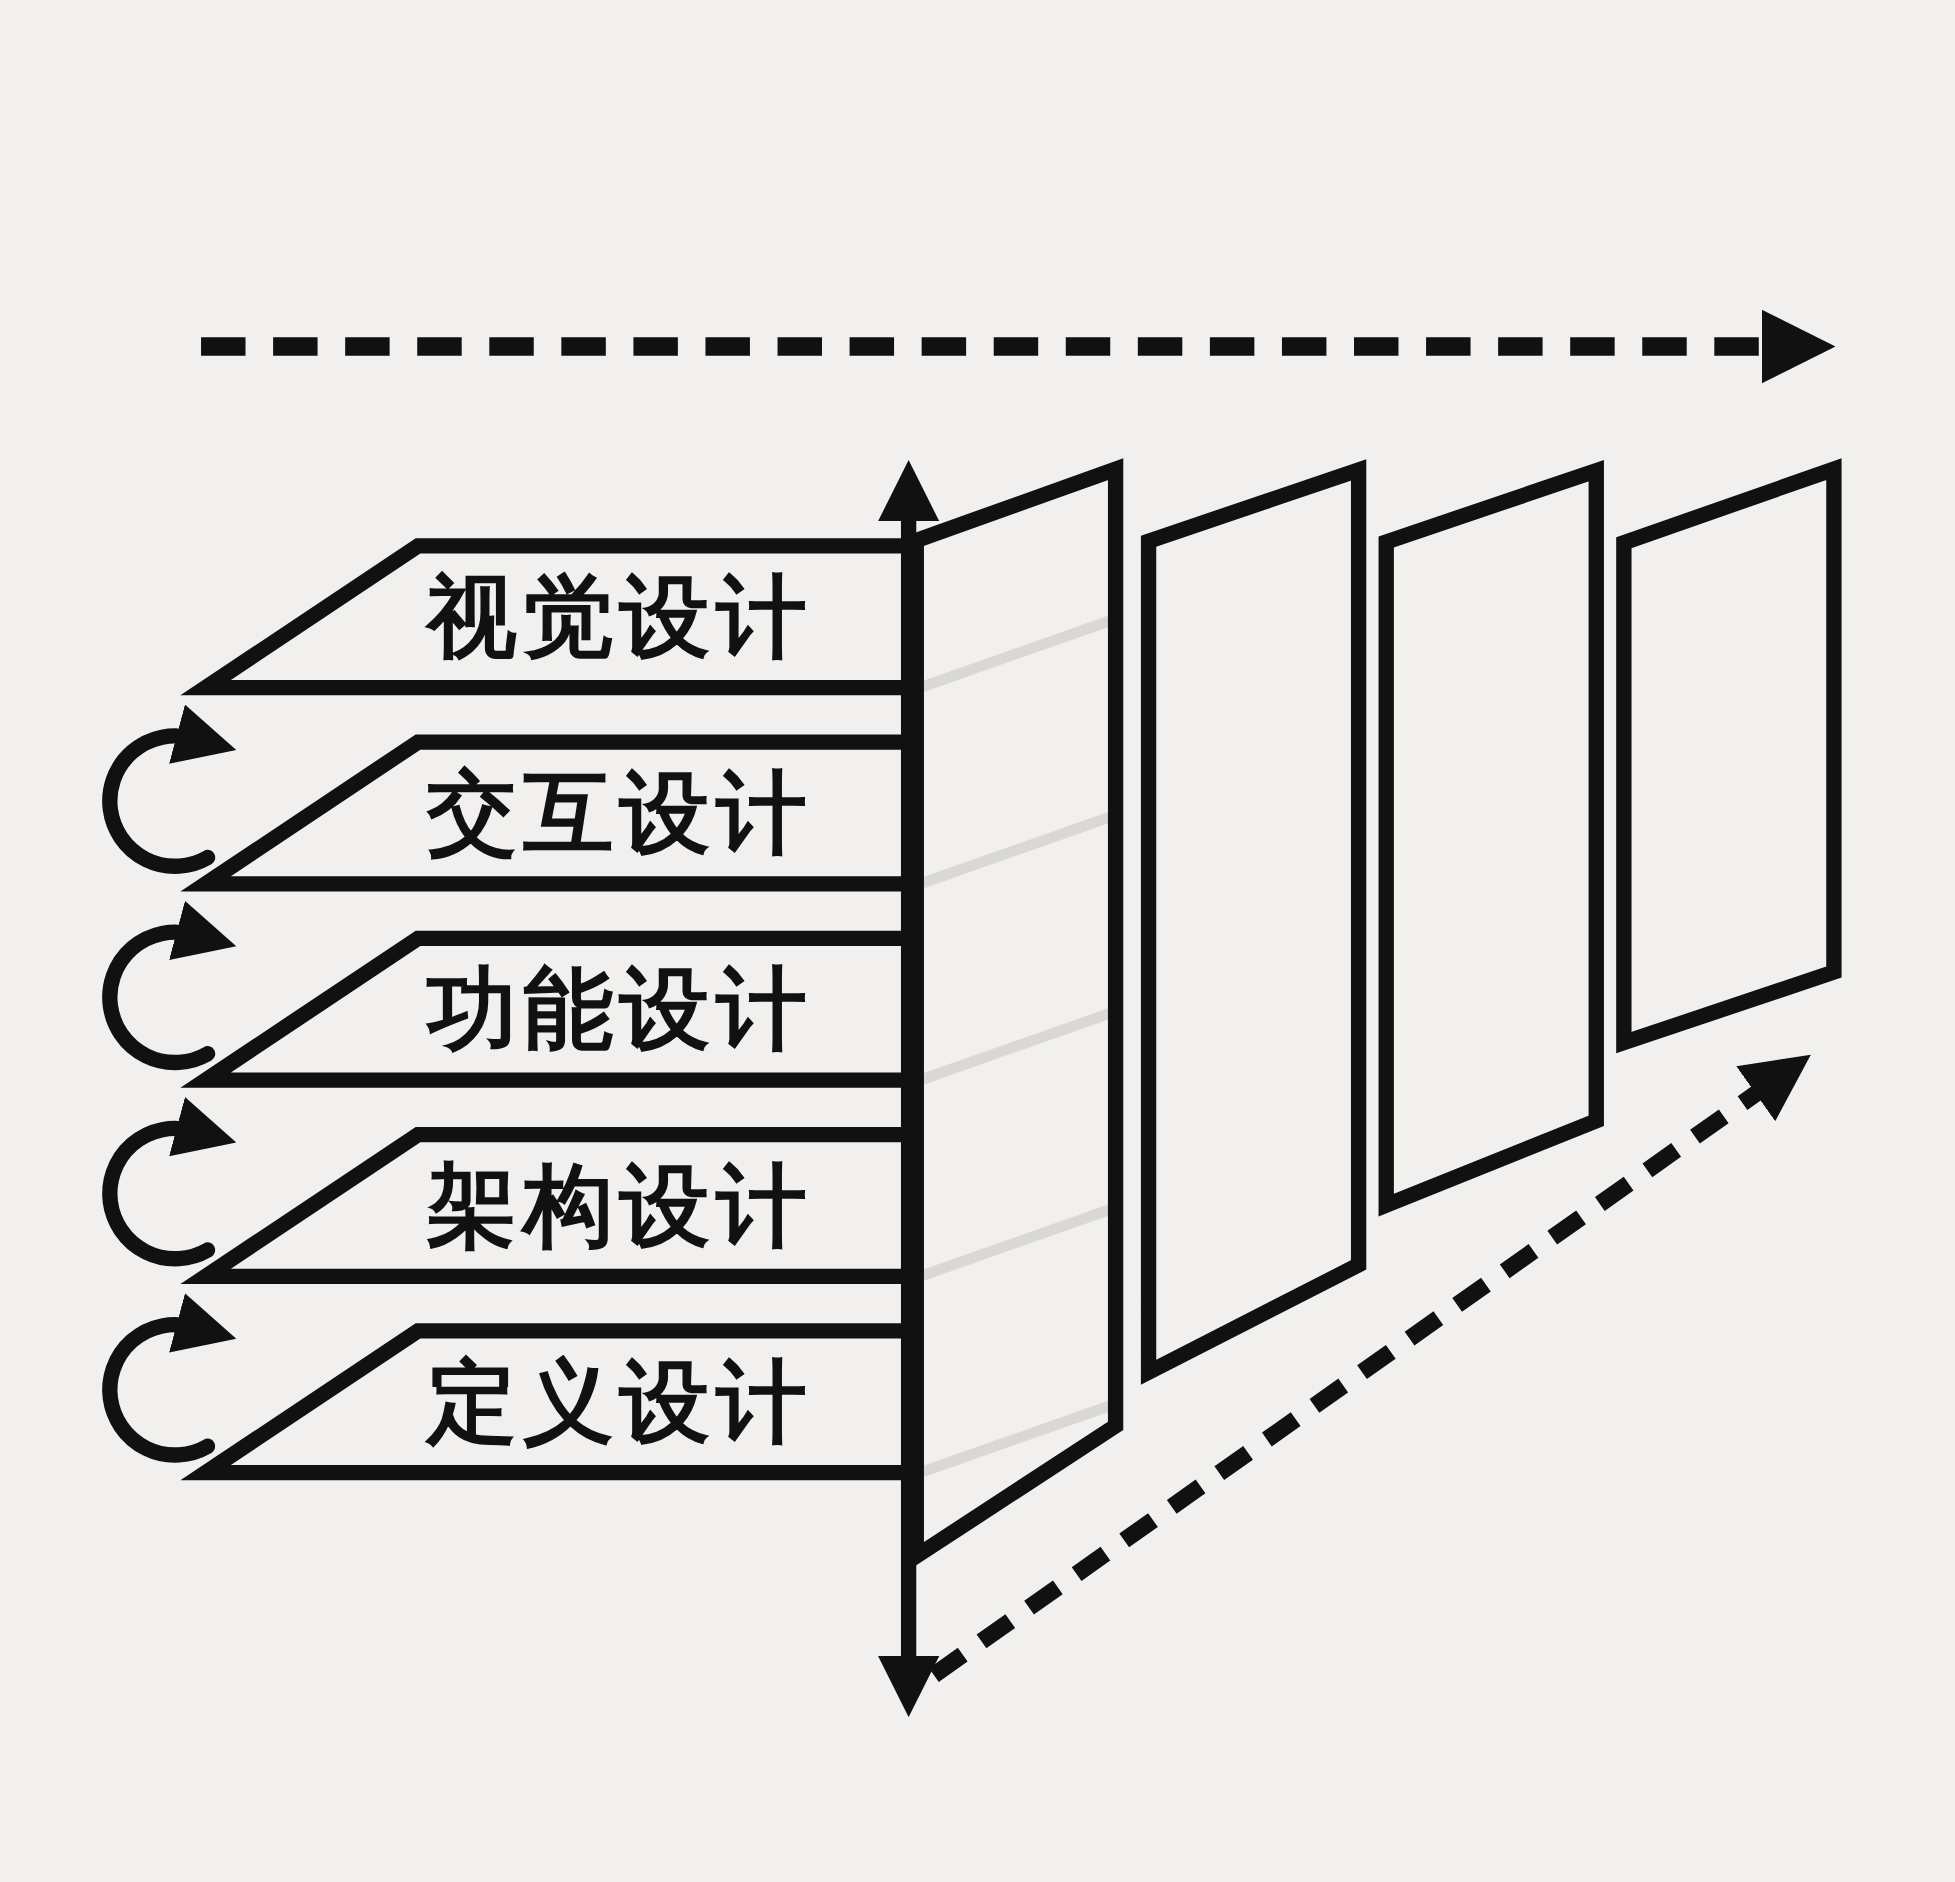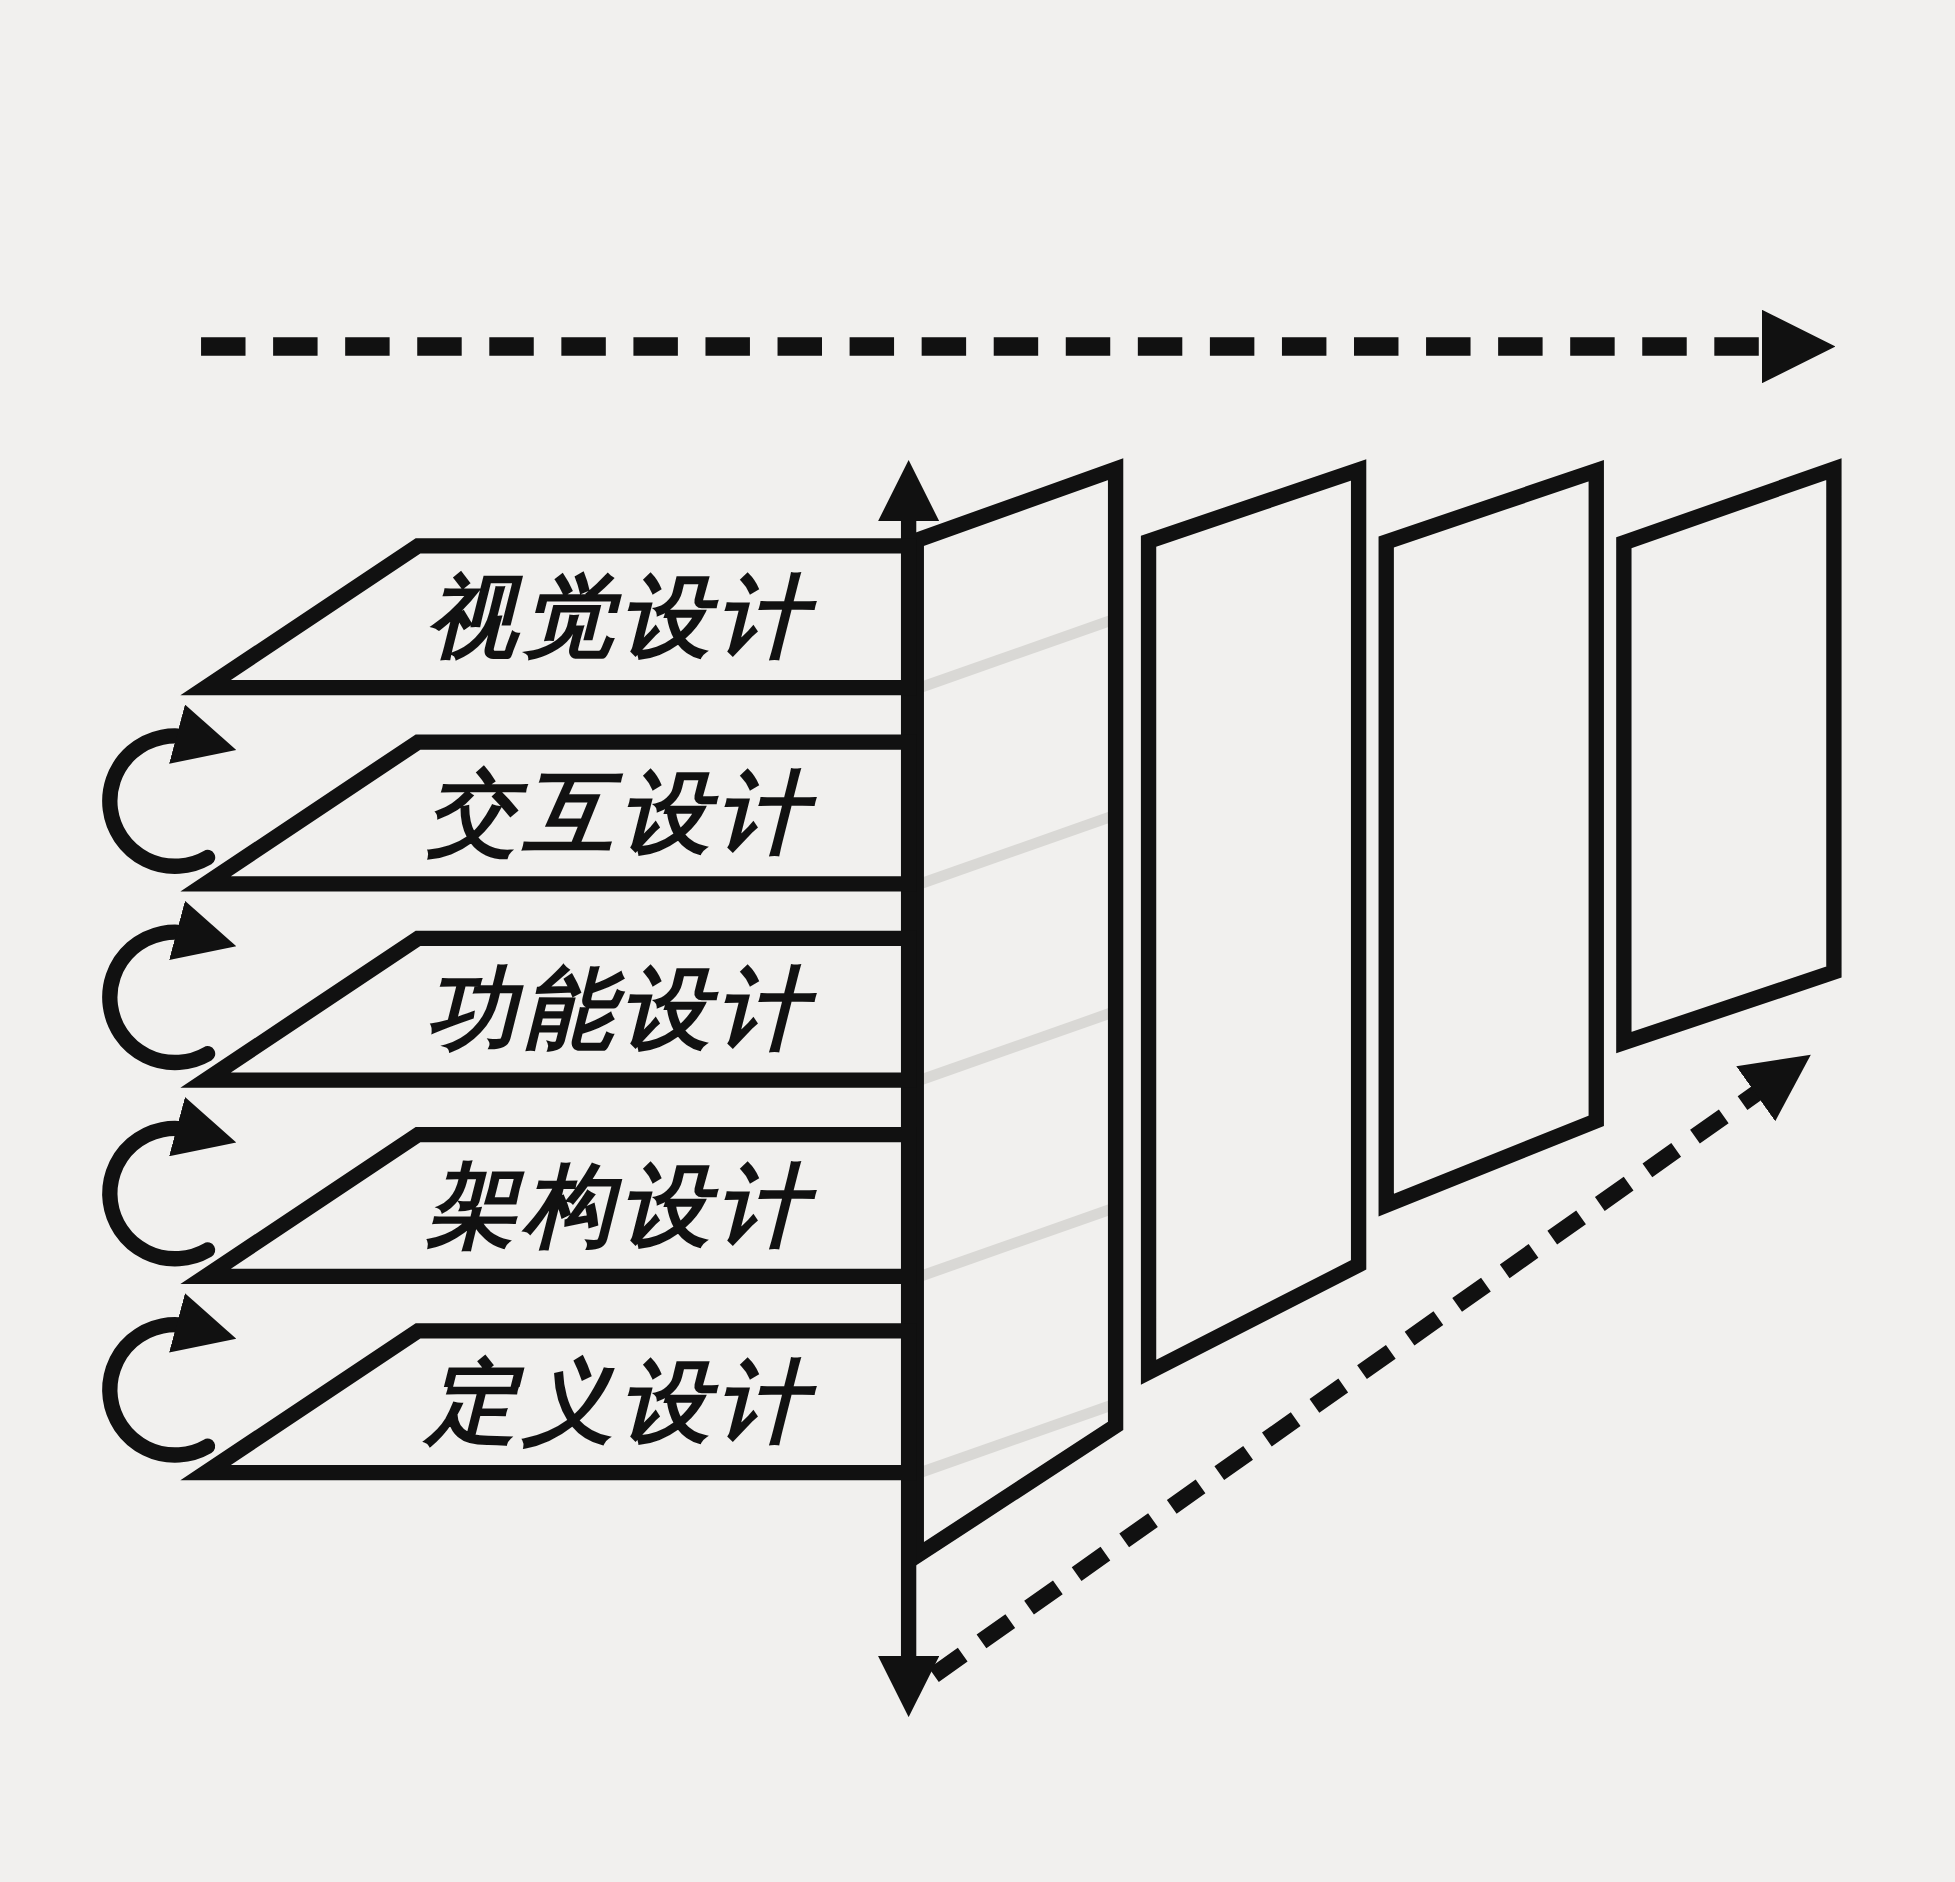--- a/index.html
+++ b/index.html
@@ -1,21 +1,21 @@
 <!DOCTYPE html>
 <html style="--background: #f1f0ee; --ink: #111111; --depth-line: #d9d8d5;font-size:12.3px"><head>
 <meta charset="utf-8">
 <style>
   :root{
     --background:#f1f0ee;
     --ink:#111111;
     --depth-line:#d9d8d5;
   }
   html,body{margin:0;padding:0;background:var(--background);}
-  .canvas{width:1956px;height:1882px;background:var(--background);position:relative;overflow:hidden;font-style:italic;}
+  .canvas{width:1956px;height:1882px;background:var(--background);position:relative;overflow:hidden;}
   svg{display:block;}
   .shape{fill:var(--background);stroke:var(--ink);stroke-width:20;stroke-miterlimit:10;}
   .outline{fill:none;stroke:var(--ink);stroke-width:20;stroke-miterlimit:10;}
   .panel-fill{fill:var(--background);stroke:none;}
   .dash-h{stroke:var(--ink);stroke-width:24;stroke-dasharray:58 36;fill:none;}
   .dash-d{stroke:var(--ink);stroke-width:22;stroke-dasharray:46 30;fill:none;}
   .axis{stroke:var(--ink);stroke-width:20;fill:none;}
   .grayline{stroke:var(--depth-line);stroke-width:14;fill:none;}
   .curve{stroke:var(--ink);stroke-width:20;fill:none;stroke-linecap:round;}
   .arrowfill{fill:var(--ink);}

